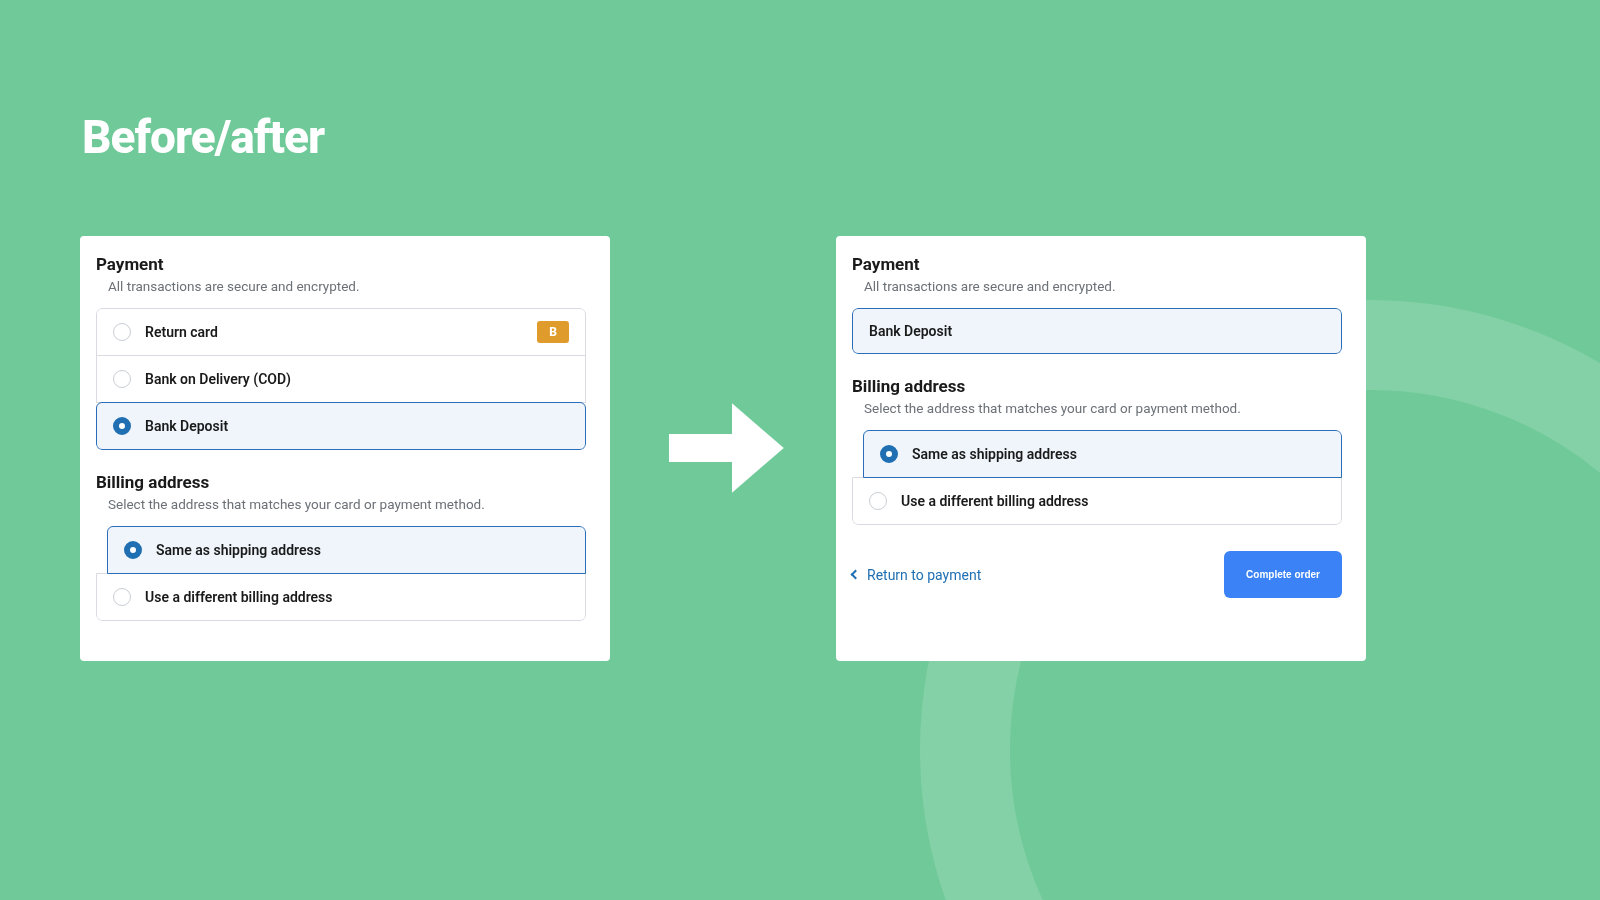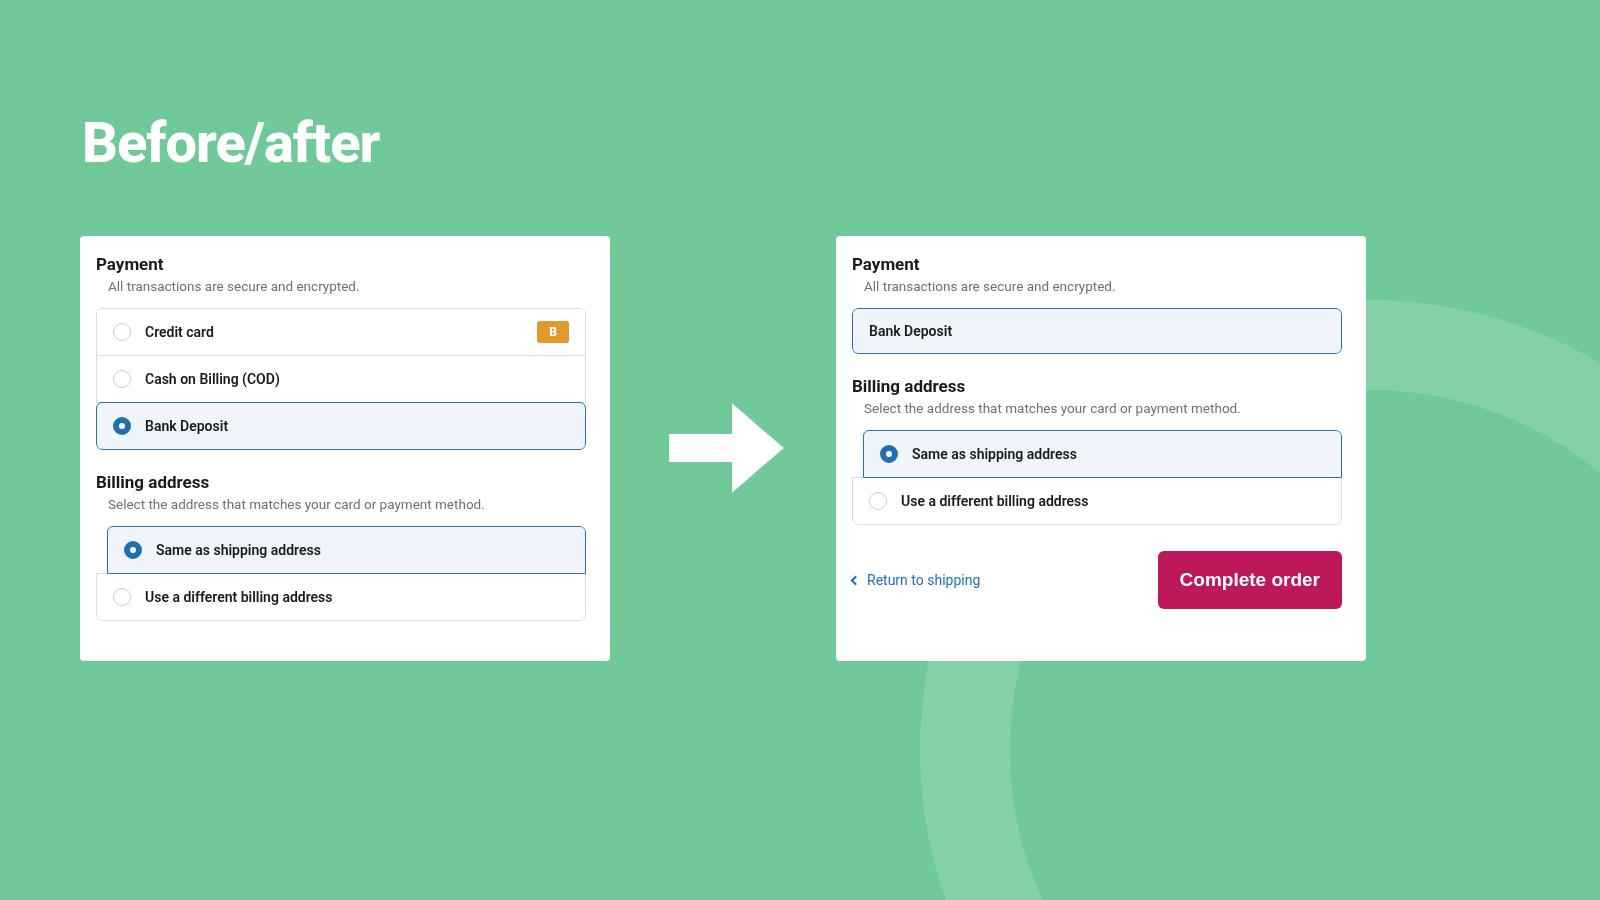--- a/index.html
+++ b/index.html
@@ -18,21 +18,21 @@
     height: 900px;
     border: 90px solid rgba(255,255,255,0.15);
     border-radius: 50%;
     pointer-events: none;
   }
 
   .page-title {
     position: absolute;
     left: 82px;
     top: 110px;
-    font-size: 56px;
+    font-size: 46px;
     font-weight: 800;
     color: #ffffff;
     letter-spacing: -1px;
   }
 
   .card {
     position: absolute;
     background: #ffffff;
     border-radius: 4px;
     padding: 18px 8px 0 0;
@@ -135,23 +135,23 @@
     cursor:pointer;
   }
   .return-link .chev {
     width:7px;height:7px;
     border-left:2px solid #1f6fb2;
     border-bottom:2px solid #1f6fb2;
     transform:rotate(45deg);
     display:inline-block;
   }
   .primary-btn {
-    background:#be185d;
+    background:#3b82f6;
     color:#ffffff;
-    font-size:19px;
+    font-size:10px;
     font-weight:600;
     padding:18px 22px;
     border:none;
     border-radius:6px;
     cursor:pointer;
   }
 
   .arrow {
     position:absolute;
     left:655px;
@@ -168,26 +168,26 @@
 <h1 class="page-title">Before/after</h1>
 
 <div class="card left">
   <div class="section">
     <h2>Payment</h2>
     <p class="sub">All transactions are secure and encrypted.</p>
   </div>
   <div class="opt-group">
     <div class="opt">
       <span class="radio"></span>
-      <span>Credit card</span>
+      <span>Return card</span>
       <span class="card-badge">B</span>
     </div>
     <div class="opt">
       <span class="radio"></span>
-      <span>Cash on Billing (COD)</span>
+      <span>Bank on Delivery (COD)</span>
     </div>
     <div class="opt selected">
       <span class="radio on"></span>
       <span>Bank Deposit</span>
     </div>
   </div>
 
   <div class="section">
     <h2>Billing address</h2>
     <p class="sub">Select the address that matches your card or payment method.</p>
@@ -232,17 +232,17 @@
     </div>
     <div class="opt">
       <span class="radio"></span>
       <span>Use a different billing address</span>
     </div>
   </div>
 
   <div class="footer-row">
     <div class="return-link">
       <span class="chev"></span>
-      <span>Return to shipping</span>
+      <span>Return to payment</span>
     </div>
     <button class="primary-btn">Complete order</button>
   </div>
 </div>
 
 </body></html>

